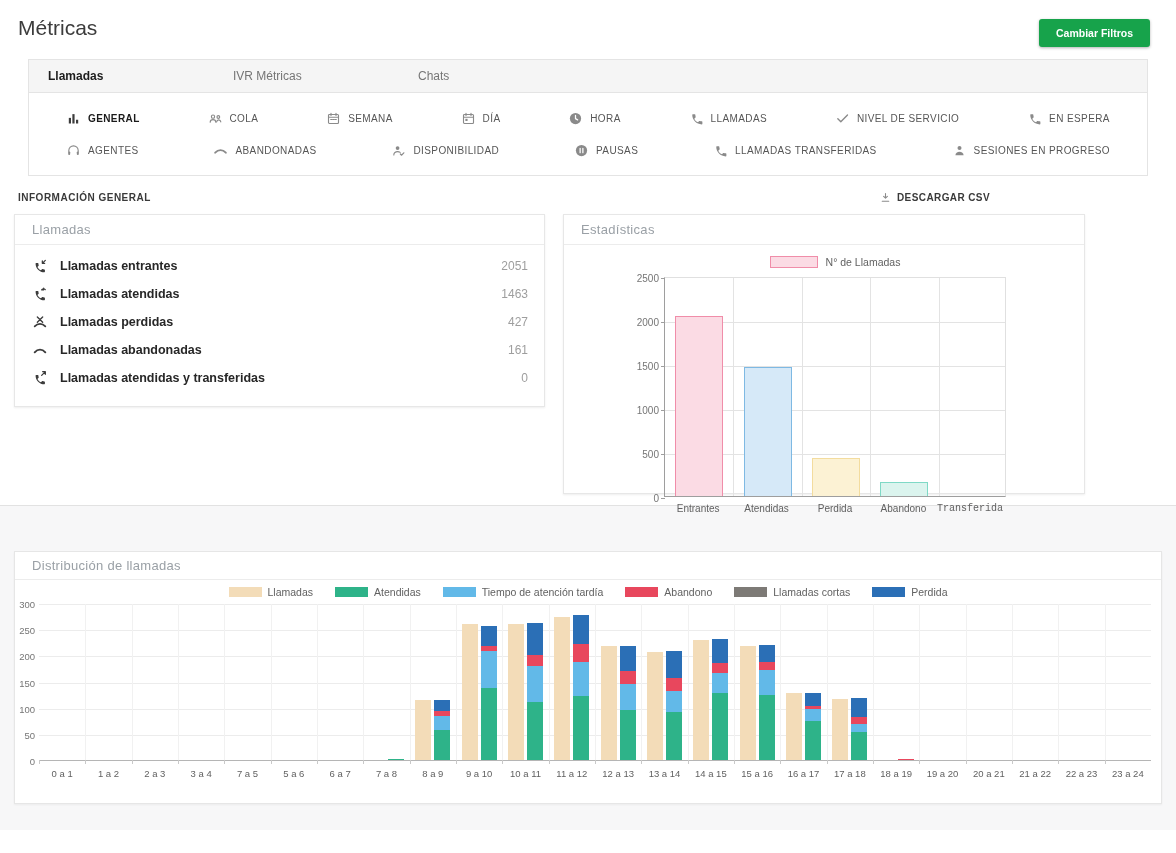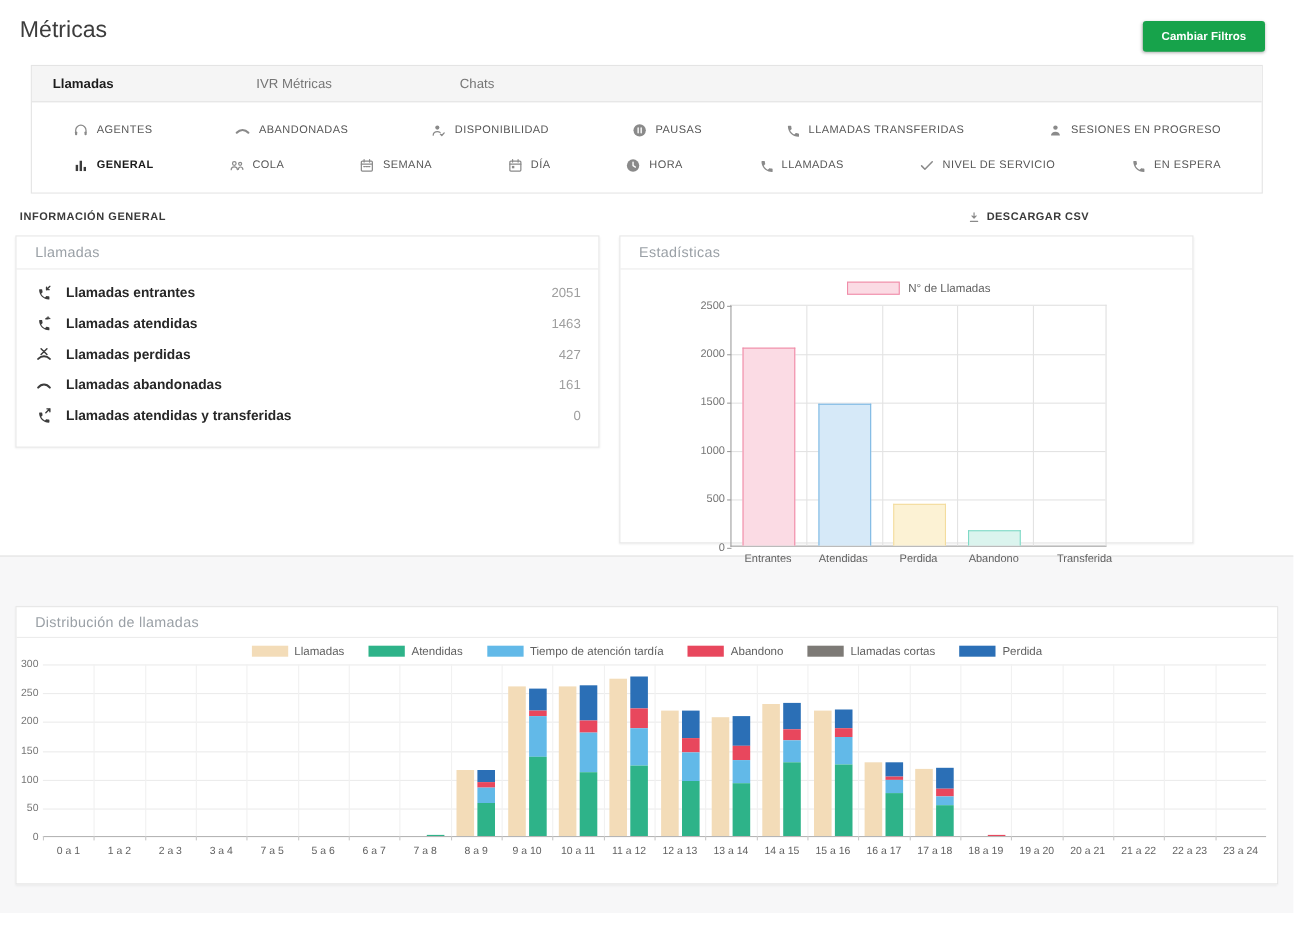--- a/index.html
+++ b/index.html
@@ -85,78 +85,20 @@
 </div>
 
 <div class="panel">
   <div class="tabbar">
     <div class="tab active">Llamadas</div>
     <div class="tab">IVR Métricas</div>
     <div class="tab">Chats</div>
   </div>
   <div class="subnav">
     <div class="subnav-row">
-        <div class="subnav-item">
-          <span class="icon">
-            <svg width="15" height="15" viewBox="0 0 24 24" fill="none" stroke="currentColor" stroke-width="1.8" stroke-linecap="round" stroke-linejoin="round">
-              <path d="M4.5 13.5v-1.5a7.5 7.5 0 0 1 15 0v1.5"></path>
-              <rect x="3.5" y="13.5" width="3.2" height="5.5" rx="1.4" fill="currentColor" stroke="none"></rect>
-              <rect x="17.3" y="13.5" width="3.2" height="5.5" rx="1.4" fill="currentColor" stroke="none"></rect>
-            </svg>
-          </span>
-          <span>AGENTES</span>
-        </div>
-        <div class="subnav-item">
-          <span class="icon">
-            <svg width="15" height="15" viewBox="0 0 24 24" fill="none" stroke="currentColor" stroke-width="1.8" stroke-linecap="round" stroke-linejoin="round">
-              <path d="M3.5 15.5c5-5.5 12-5.5 17 0" stroke-width="3"></path>
-            </svg>
-          </span>
-          <span>ABANDONADAS</span>
-        </div>
-        <div class="subnav-item">
-          <span class="icon">
-            <svg width="15" height="15" viewBox="0 0 24 24" fill="none" stroke="currentColor" stroke-width="1.8" stroke-linecap="round" stroke-linejoin="round">
-              <circle cx="10.5" cy="8" r="3" fill="currentColor" stroke="none"></circle>
-              <path d="M4.5 19c0-3.3 2.7-5.2 6-5.2 1.6 0 3 .4 4.1 1.2" fill="none"></path>
-              <path d="M15 17.5l2 2 3.5-3.8" stroke-width="2"></path>
-            </svg>
-          </span>
-          <span>DISPONIBILIDAD</span>
-        </div>
-        <div class="subnav-item">
-          <span class="icon">
-            <svg width="15" height="15" viewBox="0 0 24 24" fill="none" stroke="currentColor" stroke-width="1.8" stroke-linecap="round" stroke-linejoin="round">
-              <circle cx="12" cy="12" r="9" fill="currentColor" stroke="none"></circle>
-              <path d="M9.8 8.5v7M14.2 8.5v7" stroke="#ffffff" stroke-width="2"></path>
-            </svg>
-          </span>
-          <span>PAUSAS</span>
-        </div>
-        <div class="subnav-item">
-          <span class="icon">
-            <svg width="15" height="15" viewBox="0 0 24 24" fill="none" stroke="currentColor" stroke-width="1.8" stroke-linecap="round" stroke-linejoin="round">
-              <g transform="translate(2.5,2.5) scale(0.9)">
-                <path fill="currentColor" stroke="none" d="M6.62 10.79c1.44 2.83 3.76 5.14 6.59 6.59l2.2-2.2c.27-.27.67-.36 1.02-.24 1.12.37 2.33.57 3.57.57.55 0 1 .45 1 1V20c0 .55-.45 1-1 1-9.39 0-17-7.61-17-17 0-.55.45-1 1-1h3.5c.55 0 1 .45 1 1 0 1.25.2 2.45.57 3.57.11.35.03.74-.24 1.02l-2.2 2.2z"></path>
-              </g>
-            </svg>
-          </span>
-          <span>LLAMADAS TRANSFERIDAS</span>
-        </div>
-        <div class="subnav-item">
-          <span class="icon">
-            <svg width="15" height="15" viewBox="0 0 24 24" fill="none" stroke="currentColor" stroke-width="1.8" stroke-linecap="round" stroke-linejoin="round">
-              <circle cx="12" cy="8" r="3.2" fill="currentColor" stroke="none"></circle>
-              <path d="M5.5 19.5c0-3.6 2.9-5.6 6.5-5.6s6.5 2 6.5 5.6z" fill="currentColor" stroke="none"></path>
-            </svg>
-          </span>
-          <span>SESIONES EN PROGRESO</span>
-        </div>
-      </div>
-    <div class="subnav-row">
         <div class="subnav-item active">
           <span class="icon">
             <svg width="15" height="15" viewBox="0 0 24 24" fill="none" stroke="currentColor" stroke-width="1.8" stroke-linecap="round" stroke-linejoin="round">
               <rect x="4.5" y="11" width="3.5" height="9" fill="currentColor" stroke="none"></rect>
               <rect x="10.2" y="5" width="3.5" height="15" fill="currentColor" stroke="none"></rect>
               <rect x="16" y="14" width="3.5" height="6" fill="currentColor" stroke="none"></rect>
             </svg>
           </span>
           <span>GENERAL</span>
         </div>
@@ -220,20 +162,78 @@
         </div>
         <div class="subnav-item">
           <span class="icon">
             <svg width="15" height="15" viewBox="0 0 24 24" fill="none" stroke="currentColor" stroke-width="1.8" stroke-linecap="round" stroke-linejoin="round">
               <g transform="translate(2.5,2.5) scale(0.9)">
                 <path fill="currentColor" stroke="none" d="M6.62 10.79c1.44 2.83 3.76 5.14 6.59 6.59l2.2-2.2c.27-.27.67-.36 1.02-.24 1.12.37 2.33.57 3.57.57.55 0 1 .45 1 1V20c0 .55-.45 1-1 1-9.39 0-17-7.61-17-17 0-.55.45-1 1-1h3.5c.55 0 1 .45 1 1 0 1.25.2 2.45.57 3.57.11.35.03.74-.24 1.02l-2.2 2.2z"></path>
               </g>
             </svg>
           </span>
           <span>EN ESPERA</span>
+        </div>
+      </div>
+    <div class="subnav-row">
+        <div class="subnav-item">
+          <span class="icon">
+            <svg width="15" height="15" viewBox="0 0 24 24" fill="none" stroke="currentColor" stroke-width="1.8" stroke-linecap="round" stroke-linejoin="round">
+              <path d="M4.5 13.5v-1.5a7.5 7.5 0 0 1 15 0v1.5"></path>
+              <rect x="3.5" y="13.5" width="3.2" height="5.5" rx="1.4" fill="currentColor" stroke="none"></rect>
+              <rect x="17.3" y="13.5" width="3.2" height="5.5" rx="1.4" fill="currentColor" stroke="none"></rect>
+            </svg>
+          </span>
+          <span>AGENTES</span>
+        </div>
+        <div class="subnav-item">
+          <span class="icon">
+            <svg width="15" height="15" viewBox="0 0 24 24" fill="none" stroke="currentColor" stroke-width="1.8" stroke-linecap="round" stroke-linejoin="round">
+              <path d="M3.5 15.5c5-5.5 12-5.5 17 0" stroke-width="3"></path>
+            </svg>
+          </span>
+          <span>ABANDONADAS</span>
+        </div>
+        <div class="subnav-item">
+          <span class="icon">
+            <svg width="15" height="15" viewBox="0 0 24 24" fill="none" stroke="currentColor" stroke-width="1.8" stroke-linecap="round" stroke-linejoin="round">
+              <circle cx="10.5" cy="8" r="3" fill="currentColor" stroke="none"></circle>
+              <path d="M4.5 19c0-3.3 2.7-5.2 6-5.2 1.6 0 3 .4 4.1 1.2" fill="none"></path>
+              <path d="M15 17.5l2 2 3.5-3.8" stroke-width="2"></path>
+            </svg>
+          </span>
+          <span>DISPONIBILIDAD</span>
+        </div>
+        <div class="subnav-item">
+          <span class="icon">
+            <svg width="15" height="15" viewBox="0 0 24 24" fill="none" stroke="currentColor" stroke-width="1.8" stroke-linecap="round" stroke-linejoin="round">
+              <circle cx="12" cy="12" r="9" fill="currentColor" stroke="none"></circle>
+              <path d="M9.8 8.5v7M14.2 8.5v7" stroke="#ffffff" stroke-width="2"></path>
+            </svg>
+          </span>
+          <span>PAUSAS</span>
+        </div>
+        <div class="subnav-item">
+          <span class="icon">
+            <svg width="15" height="15" viewBox="0 0 24 24" fill="none" stroke="currentColor" stroke-width="1.8" stroke-linecap="round" stroke-linejoin="round">
+              <g transform="translate(2.5,2.5) scale(0.9)">
+                <path fill="currentColor" stroke="none" d="M6.62 10.79c1.44 2.83 3.76 5.14 6.59 6.59l2.2-2.2c.27-.27.67-.36 1.02-.24 1.12.37 2.33.57 3.57.57.55 0 1 .45 1 1V20c0 .55-.45 1-1 1-9.39 0-17-7.61-17-17 0-.55.45-1 1-1h3.5c.55 0 1 .45 1 1 0 1.25.2 2.45.57 3.57.11.35.03.74-.24 1.02l-2.2 2.2z"></path>
+              </g>
+            </svg>
+          </span>
+          <span>LLAMADAS TRANSFERIDAS</span>
+        </div>
+        <div class="subnav-item">
+          <span class="icon">
+            <svg width="15" height="15" viewBox="0 0 24 24" fill="none" stroke="currentColor" stroke-width="1.8" stroke-linecap="round" stroke-linejoin="round">
+              <circle cx="12" cy="8" r="3.2" fill="currentColor" stroke="none"></circle>
+              <path d="M5.5 19.5c0-3.6 2.9-5.6 6.5-5.6s6.5 2 6.5 5.6z" fill="currentColor" stroke="none"></path>
+            </svg>
+          </span>
+          <span>SESIONES EN PROGRESO</span>
         </div>
       </div>
   </div>
 </div>
 
 <div class="section-row">
   <div class="section-title">INFORMACIÓN GENERAL</div>
   <div class="download-csv">
     <span class="icon">
         <svg width="13" height="13" viewBox="0 0 24 24" fill="none" stroke="currentColor" stroke-width="1.8" stroke-linecap="round" stroke-linejoin="round">
@@ -337,21 +337,21 @@
         <div class="stats-bar" title="Entrantes: 2051" style="left: 10.2px; height: 180.488px; background: rgb(251, 219, 228); border-color: rgb(240, 141, 169);"></div>
         <div class="stats-bar" title="Atendidas: 1463" style="left: 78.6px; height: 128.744px; background: rgb(214, 233, 248); border-color: rgb(126, 185, 227);"></div>
         <div class="stats-bar" title="Perdida: 427" style="left: 147px; height: 37.576px; background: rgb(252, 242, 212); border-color: rgb(243, 220, 158);"></div>
         <div class="stats-bar" title="Abandono: 161" style="left: 215.4px; height: 14.168px; background: rgb(219, 244, 238); border-color: rgb(127, 217, 198);"></div>
       </div>
     <div class="stats-xlabels">
         <div class="xlabel" style="left: 34.2px;">Entrantes</div>
         <div class="xlabel" style="left: 102.6px;">Atendidas</div>
         <div class="xlabel" style="left: 171px;">Perdida</div>
         <div class="xlabel" style="left: 239.4px;">Abandono</div>
-        <div class="xlabel" style="left: 322px;">Transferida</div>
+        <div class="xlabel" style="left: 306px; font-family: Liberation Mono, monospace;">Transferida</div>
       </div>
   </div>
 </div>
 
 <div class="dist-band">
   <div class="dist-card">
     <div class="dist-header">
       <div class="dist-title">Distribución de llamadas</div>
     </div>
     <div class="dist-legend">

